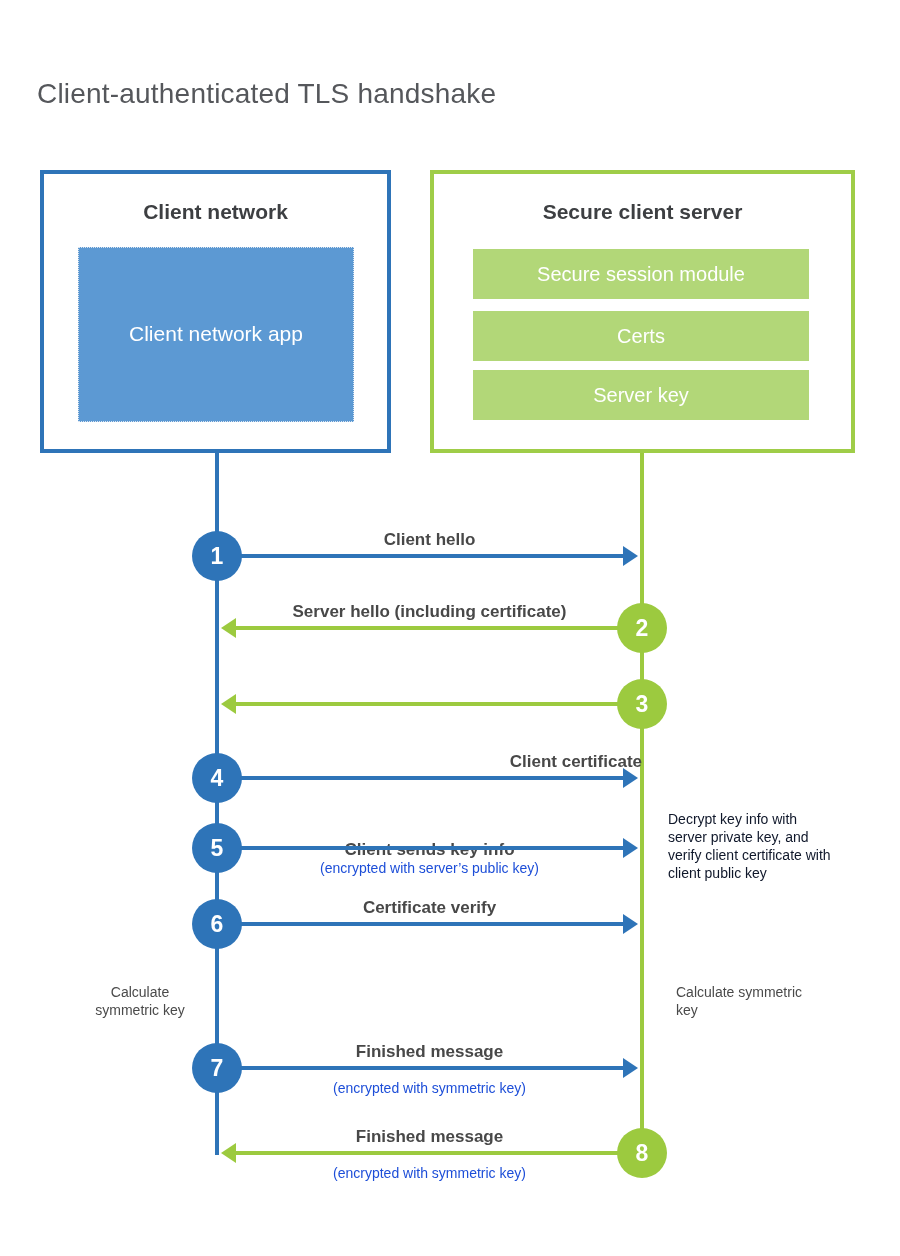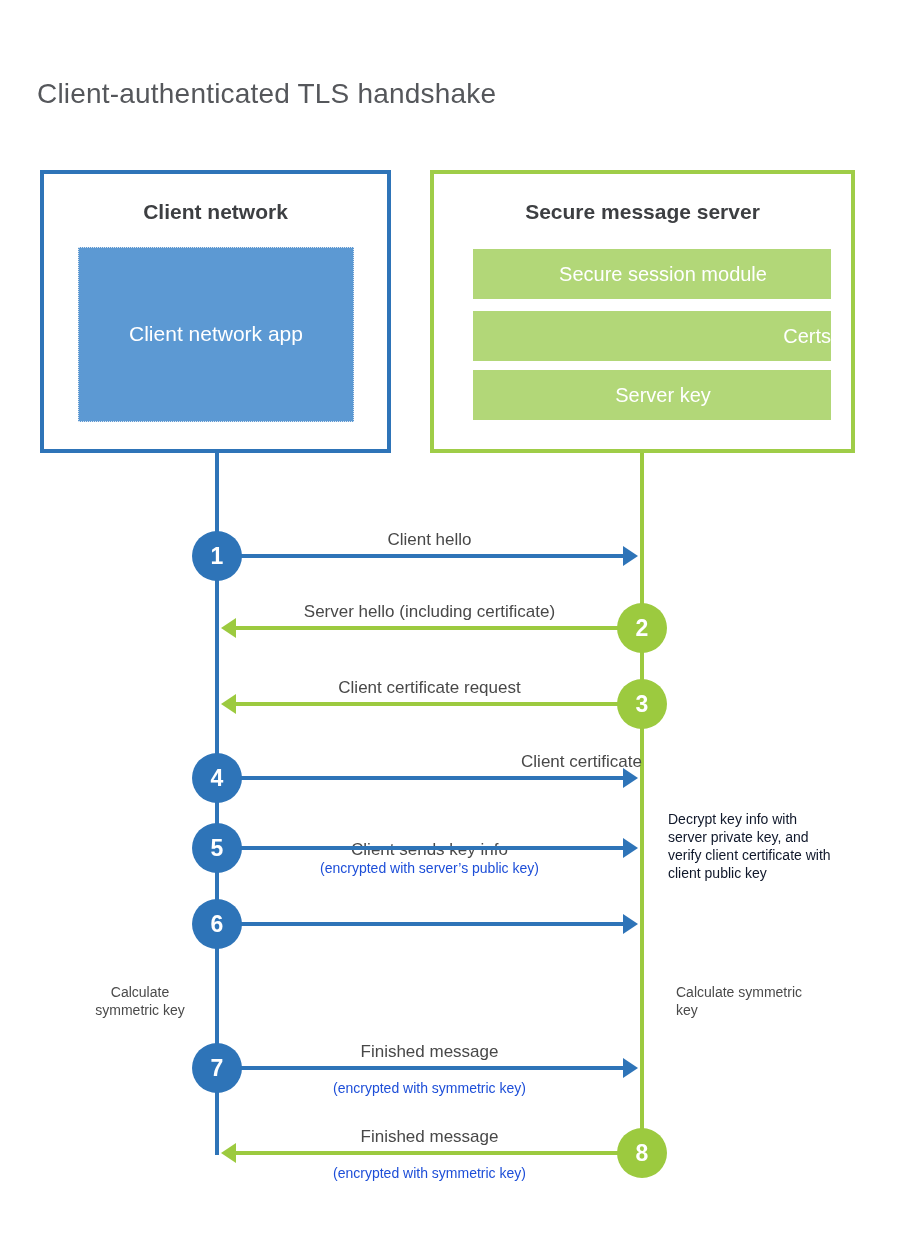--- a/index.html
+++ b/index.html
@@ -15,22 +15,22 @@
   .server-box{left:430px;width:425px;border:4px solid #9fcd48;}
   .actor-title{position:absolute;left:0;right:0;top:26px;text-align:center;
     font-size:21px;font-weight:bold;color:#3d3f42;}
 
   .client-app{position:absolute;left:78px;top:199px;width:276px;height:175px;
     background:#5c99d3;border:1px dotted #dbe6f2;box-sizing:border-box;
     display:flex;align-items:center;justify-content:center;text-align:center;
     color:#ffffff;font-size:21px;line-height:1.45;padding:0 40px;}
 
   .server-bar{position:absolute;left:473px;width:336px;height:50px;background:#b2d778;
-    display:flex;align-items:center;justify-content:center;color:#ffffff;font-size:20px;padding-left:22px;}
-  .bar-1{top:201px;} .bar-2{top:263px;justify-content:flex-end;} .bar-3{top:322px;}
+    display:flex;align-items:center;justify-content:center;color:#ffffff;font-size:20px;}
+  .bar-1{top:201px;} .bar-2{top:263px;} .bar-3{top:322px;}
 
   
   .lifeline{position:absolute;width:4px;top:405px;}
   .lifeline.blue{left:215px;height:702px;background:#2e74b8;}
   .lifeline.green{left:640px;height:700px;background:#9cca3f;}
 
   
   .step{position:absolute;width:50px;height:50px;border-radius:50%;
     display:flex;align-items:center;justify-content:center;
     color:#fff;font-size:23px;font-weight:bold;}
@@ -43,21 +43,21 @@
   .arrow.green{background:#9cca3f;}
   .arrow.to-right{left:217px;width:407px;}
   .arrow.to-left{left:235px;width:407px;}
   .arrow .head{position:absolute;top:-8px;width:0;height:0;
     border-top:10px solid transparent;border-bottom:10px solid transparent;}
   .arrow.to-right .head{right:-14px;border-left:15px solid #2e74b8;}
   .arrow.to-left .head{left:-14px;border-right:15px solid #9cca3f;}
 
   
   .msg-label{position:absolute;left:217px;width:425px;text-align:center;
-    font-size:17px;color:#484848;}
+    font-size:17px;color:#484848;font-weight:bold;}
   .msg-sub{position:absolute;left:217px;width:425px;text-align:center;
     font-size:14px;color:#1d4ed8;}
 
   
   .side-note{position:absolute;left:668px;top:763px;width:168px;
     font-size:14px;line-height:1.28;color:#0f172a;}
   .calc-note{font-size:14px;line-height:1.25;color:#4a4a4a;position:absolute;top:936px;}
   .calc-left{left:84px;width:112px;text-align:center;}
   .calc-right{left:676px;width:130px;text-align:left;}
 
@@ -79,21 +79,21 @@
   <div class="page-title">Client-authenticated TLS handshake</div>
 
   <div class="actor-box client-box">
     <div class="actor-title">Client network</div>
   </div>
   <div class="client-app">
     <span>Client network app</span>
   </div>
 
   <div class="actor-box server-box">
-    <div class="actor-title">Secure message server</div>
+    <div class="actor-title">Secure client server</div>
   </div>
   <div class="server-bar bar-1">
     <span>Secure session module</span>
   </div>
   <div class="server-bar bar-2">
     <span>Certs</span>
   </div>
   <div class="server-bar bar-3">
     <span>Server key</span>
   </div>
@@ -110,21 +110,20 @@
     </div>
 
   <div class="msg-label y2-l">Server hello (including certificate)</div>
   <div class="arrow green to-left y2-a">
       <span class="head"></span>
     </div>
   <div class="step green y2-c">
       <span>2</span>
     </div>
 
-  <div class="msg-label y3-l">Client certificate request</div>
   <div class="arrow green to-left y3-a">
       <span class="head"></span>
     </div>
   <div class="step green y3-c">
       <span>3</span>
     </div>
 
   <div class="msg-label y4-l">Client certificate</div>
   <div class="arrow blue to-right y4-a">
       <span class="head"></span>
@@ -135,20 +134,21 @@
 
   <div class="msg-label y5-l">Client sends key info</div>
   <div class="arrow blue to-right y5-a">
       <span class="head"></span>
     </div>
   <div class="msg-sub y5-s">(encrypted with server’s public key)</div>
   <div class="step blue y5-c">
       <span>5</span>
     </div>
 
+  <div class="msg-label y6-l">Certificate verify</div>
   <div class="arrow blue to-right y6-a">
       <span class="head"></span>
     </div>
   <div class="step blue y6-c">
       <span>6</span>
     </div>
 
   <div class="msg-label y7-l">Finished message</div>
   <div class="arrow blue to-right y7-a">
       <span class="head"></span>

